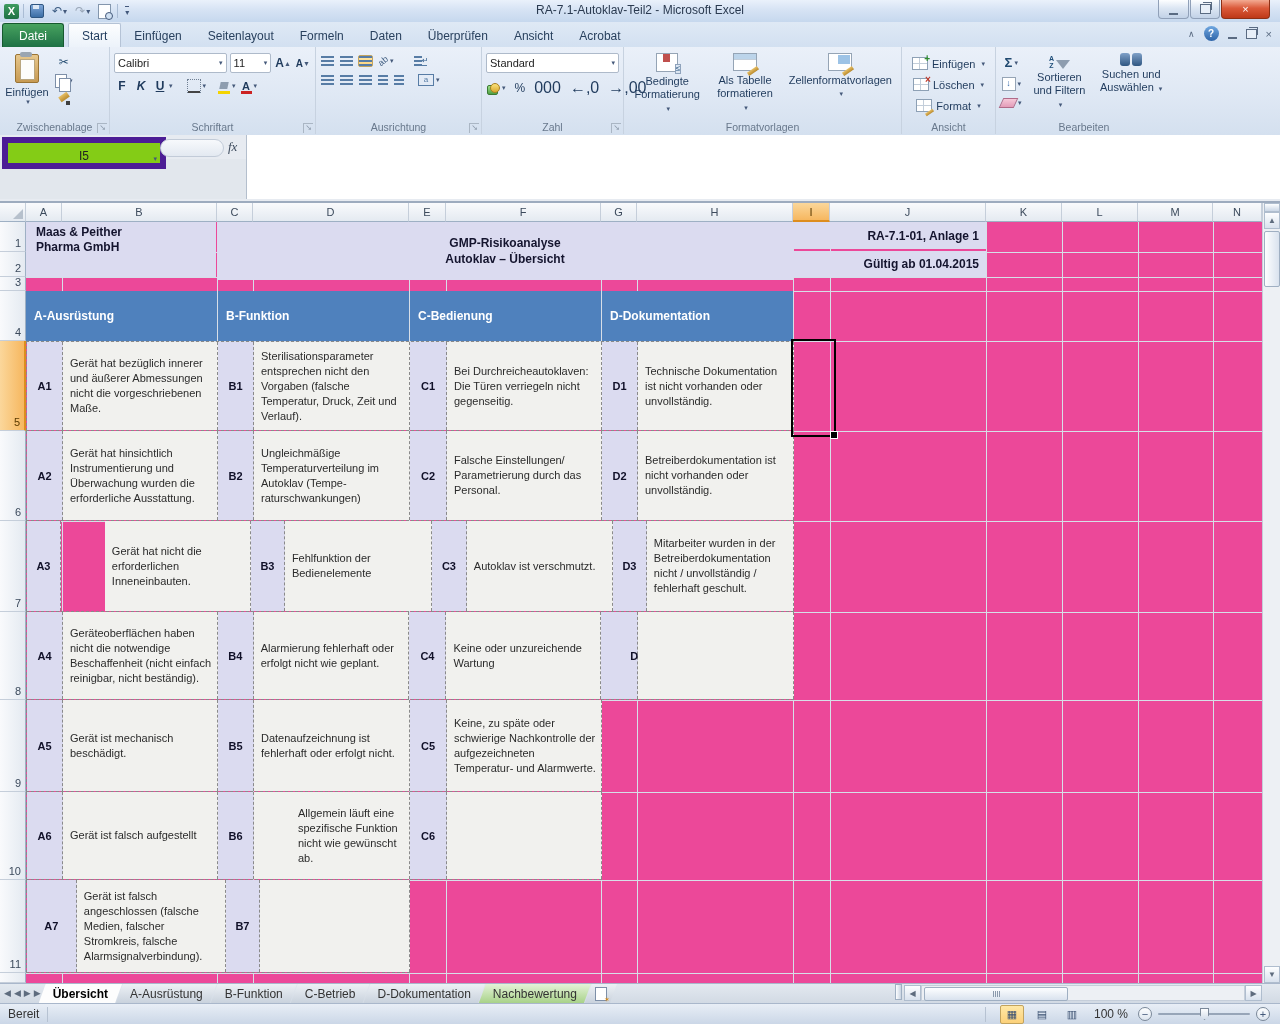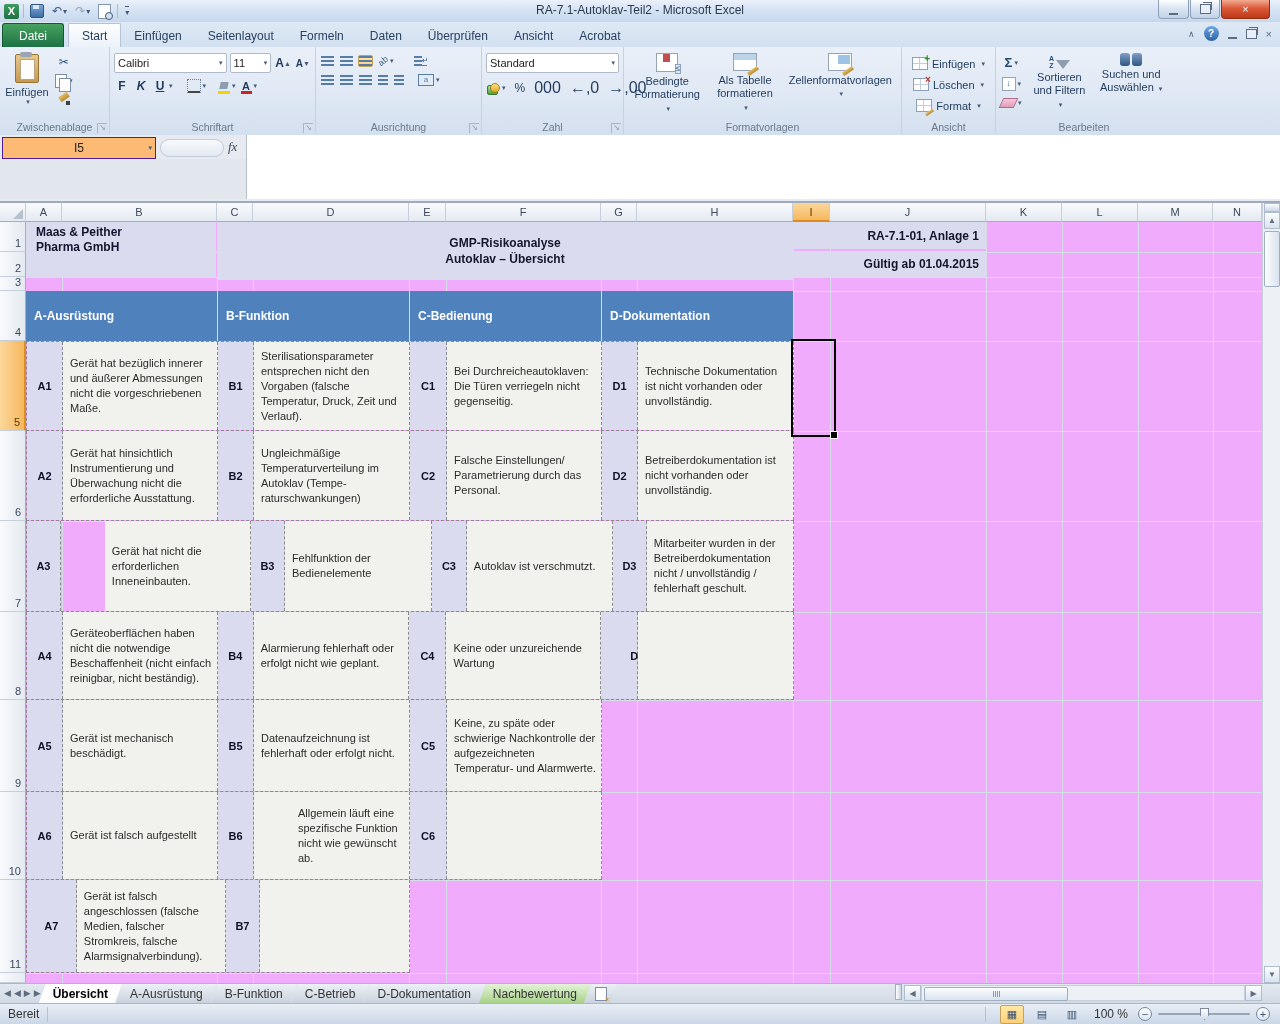--- a/index.html
+++ b/index.html
@@ -119,41 +119,41 @@
   .fillarrow{width:12px;height:12px;border:1px solid #95A4B5;background:#FFF;color:#2E64A8;font-size:9px;line-height:11px;text-align:center;}
   .eraser{width:13px;height:8px;background:linear-gradient(#F6C8D8,#E39CB8);transform:skewX(-25deg);border:1px solid #B06A88;}
   .azic{display:flex;flex-direction:column;font-size:7px;font-weight:bold;color:#1F4E79;line-height:7px;margin-right:2px;}
   .funnel{width:0;height:0;border-left:7px solid transparent;border-right:7px solid transparent;border-top:9px solid #8E9DAF;position:relative;}
   .binoc{width:22px;height:13px;position:relative;margin-bottom:2px;}
   .binoc:before,.binoc:after{content:"";position:absolute;top:0;width:10px;height:13px;background:linear-gradient(#7FA0C8,#2F5681);border-radius:3px;}
   .binoc:before{left:0;} .binoc:after{right:0;}
   .sortfindic{display:flex;align-items:flex-end;margin-bottom:2px;height:16px;}
   
   #fbar{left:0;top:135px;width:1280px;height:68px;background:#E7EBF1;border-bottom:2px solid #9DABBE;box-sizing:border-box;}
-  #namebox{position:absolute;left:2px;top:2px;width:152px;height:20px;background:#fdba74;border:1px solid #4c1d95;
-    display:flex;align-items:center;justify-content:center;font-size:12px;color:#222;}
+  #namebox{position:absolute;left:2px;top:2px;width:152px;height:20px;background:#84cc16;border:6px solid #4c1d95;
+    display:flex;align-items:flex-end;justify-content:center;font-size:12px;color:#222;}
   #namebox .dd{position:absolute;right:3px;}
   .fpill{position:absolute;left:160px;top:4px;width:62px;height:16px;border:1px solid #C2CBD8;border-radius:9px;background:linear-gradient(#F7F9FC,#E3E9F1);}
   #fxlab{position:absolute;left:228px;top:4px;font-family:"Liberation Serif",serif;font-style:italic;font-size:13px;color:#3C4A5C;}
   #fformula{position:absolute;left:246px;top:0;right:0;height:64px;background:#FFF;border-left:1px solid #B4BFCD;}
   #fgrayl{position:absolute;left:0;top:24px;width:246px;height:40px;background:#E2E7ED;}
   
   #sheet{left:0;top:203px;width:1280px;height:780px;background:#FFF;}
   #colheads{position:absolute;left:0;top:0;height:19px;display:flex;}
   .ch{height:19px;box-sizing:border-box;border-right:1px solid #C5CEDA;border-bottom:1px solid #9EB0C4;
       background:linear-gradient(#F9FAFC,#E4EAF1);font-size:11px;color:#3C4A5C;display:flex;align-items:center;justify-content:center;}
   .ch.sel{background:linear-gradient(#FBD79B,#F6B75F);border-bottom:2px solid #DD8D1E;color:#5A3A00;}
   #corner{width:26px;position:relative;}
   #corner .tri{position:absolute;right:2px;bottom:2px;width:0;height:0;border-left:10px solid transparent;border-bottom:10px solid #B6C0CC;}
   #rowheads{position:absolute;left:0;top:19px;width:26px;}
   .rh{width:26px;box-sizing:border-box;border-right:1px solid #9EB0C4;border-bottom:1px solid #C5CEDA;
       background:linear-gradient(90deg,#F9FAFC,#E4EAF1);font-size:11px;color:#3C4A5C;
       display:flex;align-items:flex-end;justify-content:flex-end;padding:0 4px 2px 0;}
   .rh.sel{background:linear-gradient(90deg,#FBD79B,#F6B75F);border-right:2px solid #DD8D1E;color:#5A3A00;}
-  #cells{position:absolute;left:26px;top:19px;width:1236px;height:761px;background:#f0abfc;overflow:hidden;}
+  #cells{position:absolute;left:26px;top:19px;width:1236px;height:761px;background:#ec4899;overflow:hidden;}
   .vline{position:absolute;top:0;bottom:0;width:1px;background:#D7DEE8;}
   .hline{position:absolute;left:0;width:1236px;height:1px;background:#D7DEE8;}
   .lavblock{position:absolute;background:#DBDBF0;box-sizing:border-box;color:#14142E;}
   .catblock{position:absolute;background:#4F81BD;color:#FFF;font-weight:bold;font-size:12px;
      display:flex;align-items:center;padding-left:8px;box-sizing:border-box;}
   .trow{position:absolute;display:flex;box-sizing:border-box;border-left:1px dashed #8A8A8A;border-bottom:1px dashed #8A8A8A;}
   .trow.first{border-top:1px dashed #8A8A8A;}
   .lc{box-sizing:border-box;border-right:1px dashed #8A8A8A;background:#DBDBF0;font-weight:bold;font-size:11px;color:#101028;
       display:flex;align-items:center;justify-content:center;}
   .tc{box-sizing:border-box;border-right:1px dashed #8A8A8A;background:#F1F1EE;font-size:11px;line-height:15px;color:#2B2B2B;
@@ -600,21 +600,21 @@
         <div class="tc" style="width:155px;">Gerät hat bezüglich innerer und äußerer Abmessungen nicht die vorgeschriebenen Maße.</div>
         <div class="lc" style="width:36px;">B1</div>
         <div class="tc" style="width:156px;">Sterilisationsparameter entsprechen nicht den Vorgaben (falsche Temperatur, Druck, Zeit und Verlauf).</div>
         <div class="lc" style="width:37px;">C1</div>
         <div class="tc" style="width:155px;">Bei Durchreicheautoklaven: Die Türen verriegeln nicht gegenseitig.</div>
         <div class="lc" style="width:36px;">D1</div>
         <div class="tc" style="width:156px;">Technische Dokumentation ist nicht vorhanden oder unvollständig.</div>
       </div>
       <div class="trow" style="left:0;top:209px;width:768px;height:90px;">
         <div class="lc" style="width:36px;">A2</div>
-        <div class="tc" style="width:155px;">Gerät hat hinsichtlich Instrumentierung und Überwachung nicht die erforderliche Ausstattung.</div>
+        <div class="tc" style="width:155px;">Gerät hat hinsichtlich Instrumentierung und Überwachung wurden die erforderliche Ausstattung.</div>
         <div class="lc" style="width:36px;">B2</div>
         <div class="tc" style="width:156px;">Ungleichmäßige Temperaturverteilung im Autoklav (Tempe-raturschwankungen)</div>
         <div class="lc" style="width:37px;">C2</div>
         <div class="tc" style="width:155px;">Falsche Einstellungen/ Parametrierung durch das Personal.</div>
         <div class="lc" style="width:36px;">D2</div>
         <div class="tc" style="width:156px;">Betreiberdokumentation ist nicht vorhanden oder unvollständig.</div>
       </div>
       <div class="trow" style="left:0;top:299px;width:768px;height:91px;">
         <div class="lc" style="width:36px;">A3</div>
         <div class="tc" style="width:155px;margin-left:44px;">Gerät hat nicht die erforderlichen Inneneinbauten.</div>

